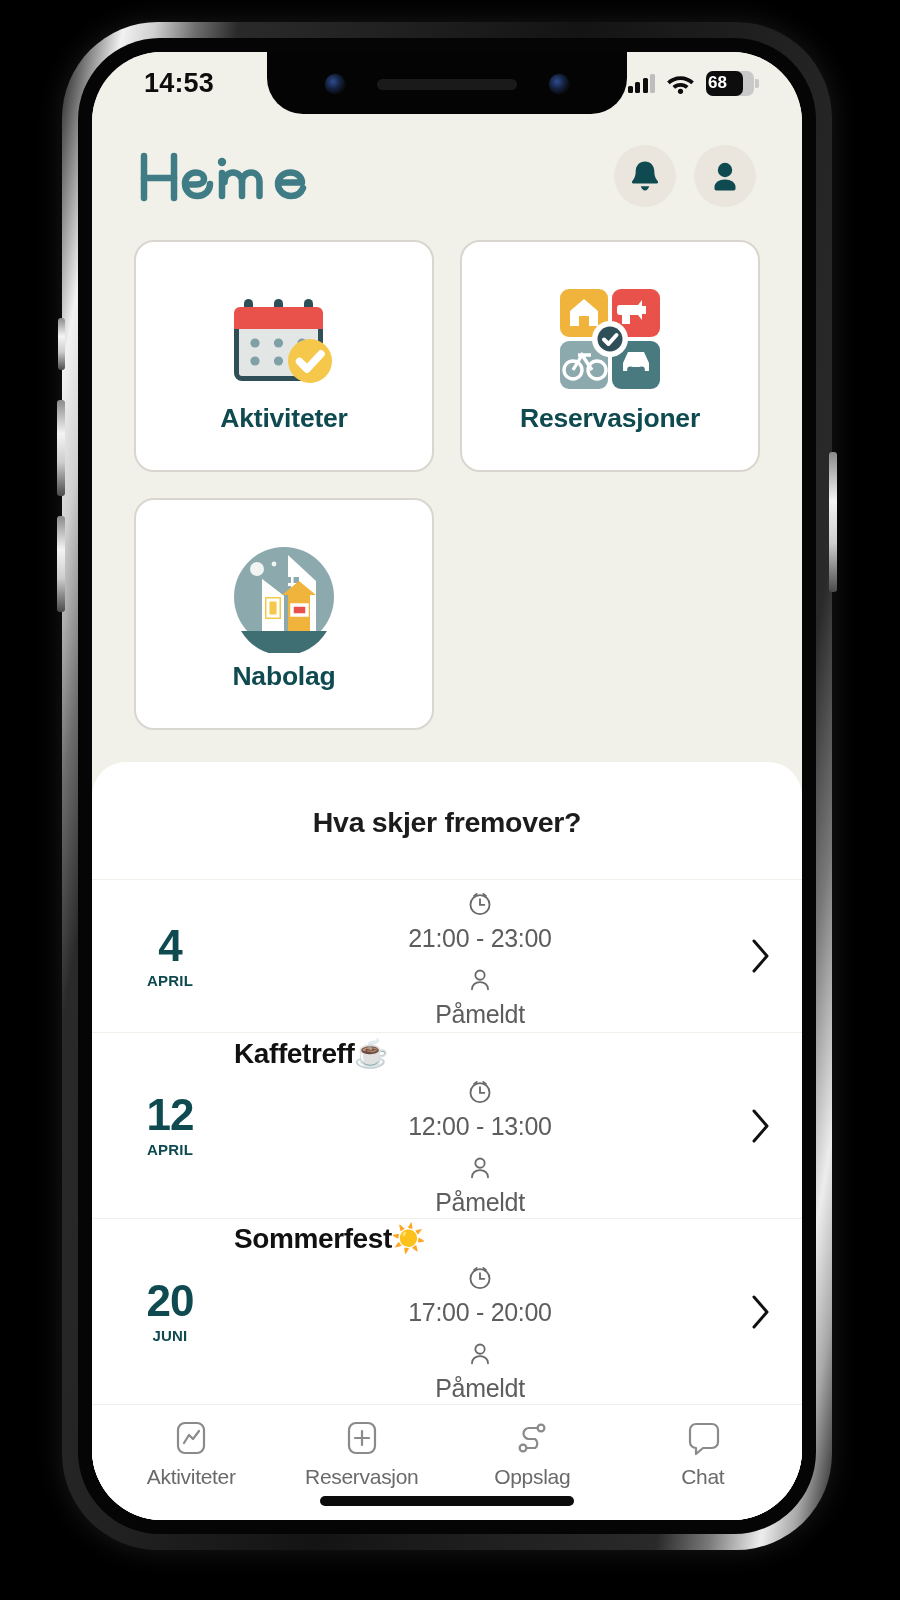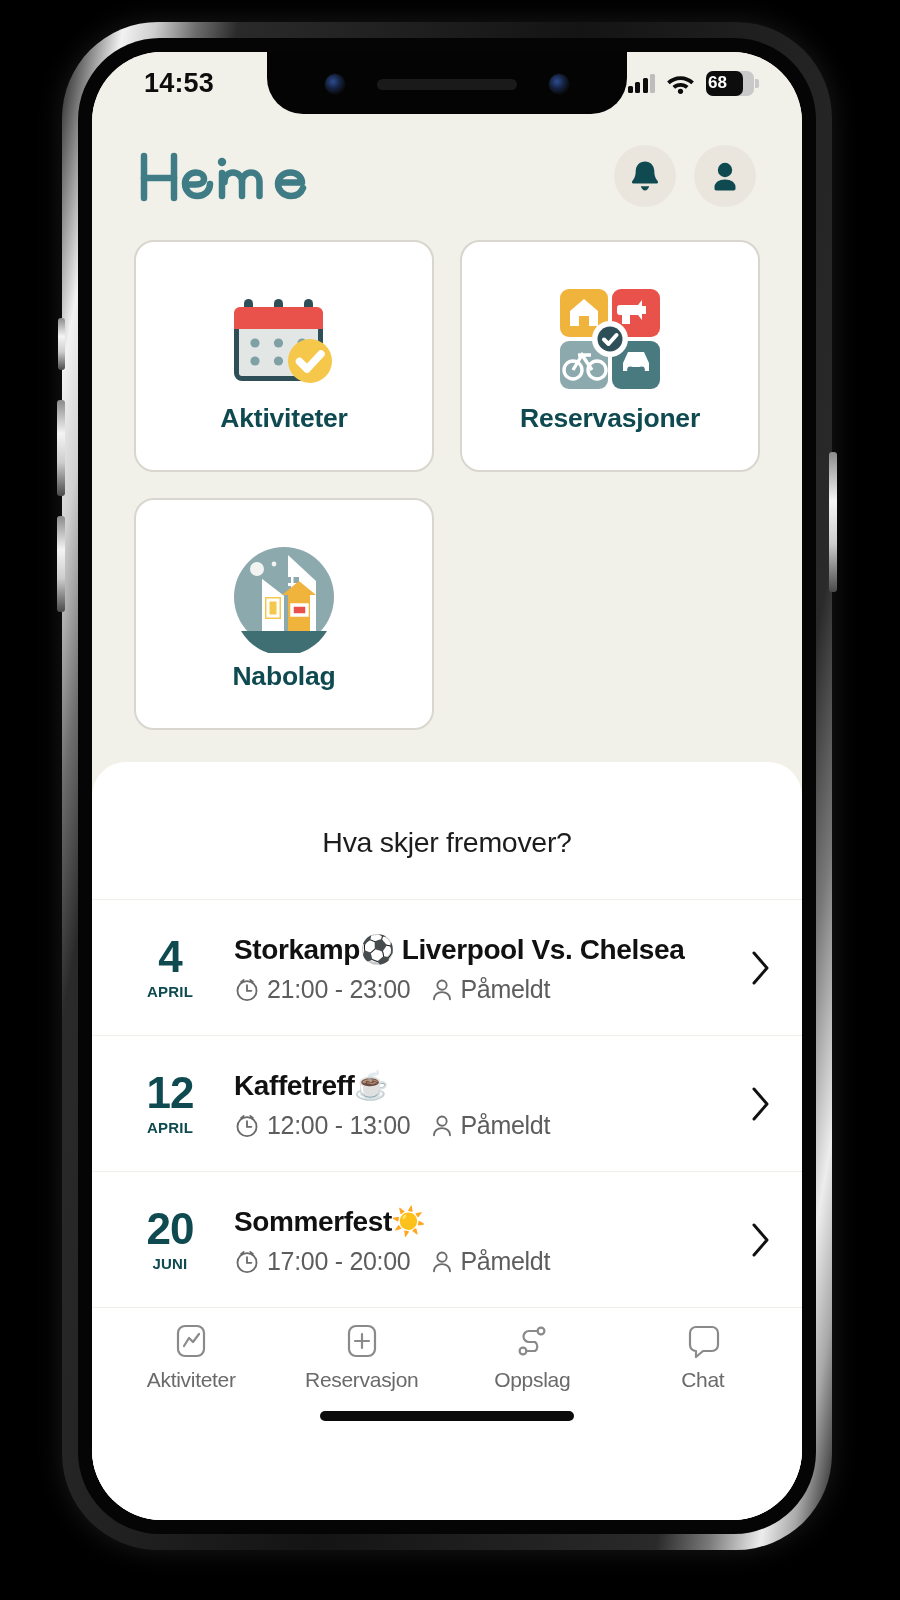--- a/index.html
+++ b/index.html
@@ -155,22 +155,22 @@
   #upcoming-panel {
     margin-top: 32px;
     background: #FFFFFF;
     border-radius: 34px 34px 0 0;
     flex: 1;
     display: flex; flex-direction: column;
     overflow: hidden;
   }
   #upcoming-title {
     text-align: center;
-    font-size: 28.5px; font-weight: 400; color: #1c1c1c;
-    padding: 64px 0 40px 0;
+    font-size: 28.5px; font-weight: 700; color: #1c1c1c;
+    padding: 44px 0 40px 0;
     letter-spacing: -.3px;
   }
   .event-row {
     display: flex; align-items: center;
     border-top: 1.5px solid #F0EFE9;
     padding: 14px 30px 14px 26px;
     gap: 12px;
     min-height: 136px;
   }
   .event-date {
@@ -188,20 +188,21 @@
   .event-body { flex: 1; min-width: 0; }
   .event-title {
     font-size: 28px; font-weight: 700; color: #111111;
     line-height: 1.34; letter-spacing: -.4px;
   }
   .event-meta {
     display: flex; align-items: center; gap: 7px;
     margin-top: 7px;
     font-size: 25px; color: #5d5d5d;
     letter-spacing: -.3px;
+    flex-direction: column;
   }
   .event-meta .meta-gap { width: 7px; }
   .chev { flex: 0 0 34px; display: flex; justify-content: flex-end; }
 
   
   #bottom-nav {
     border-top: 1.5px solid #EFEEE8;
     background: #FFFFFF;
     display: flex;
     padding: 13px 14px 0 14px;
@@ -386,21 +387,20 @@
 
       <div id="upcoming-panel">
         <div id="upcoming-title">Hva skjer fremover?</div>
 
         <div class="event-row">
           <div class="event-date">
             <div class="event-day">4</div>
             <div class="event-month">APRIL</div>
           </div>
           <div class="event-body">
-            <div class="event-title">Storkamp⚽ Liverpool Vs. Chelsea</div>
             <div class="event-meta">
               <svg width="26" height="26" viewBox="0 0 24 24">
                 <circle cx="12" cy="12.6" r="8.8" fill="none" stroke="#6a6a6a" stroke-width="1.7"></circle>
                 <path d="M12 7.6 v5.2 h4" fill="none" stroke="#6a6a6a" stroke-width="1.7" stroke-linecap="round"></path>
                 <path d="M9 2.6 L6.5 4.6 M15 2.6 L17.5 4.6" stroke="#6a6a6a" stroke-width="1.6" stroke-linecap="round"></path>
               </svg>
               <span>21:00 - 23:00</span>
               <span class="meta-gap"></span>
               <svg width="22" height="26" viewBox="0 0 20 24">
                 <circle cx="10" cy="7.5" r="4.3" fill="none" stroke="#6a6a6a" stroke-width="1.7"></circle>

